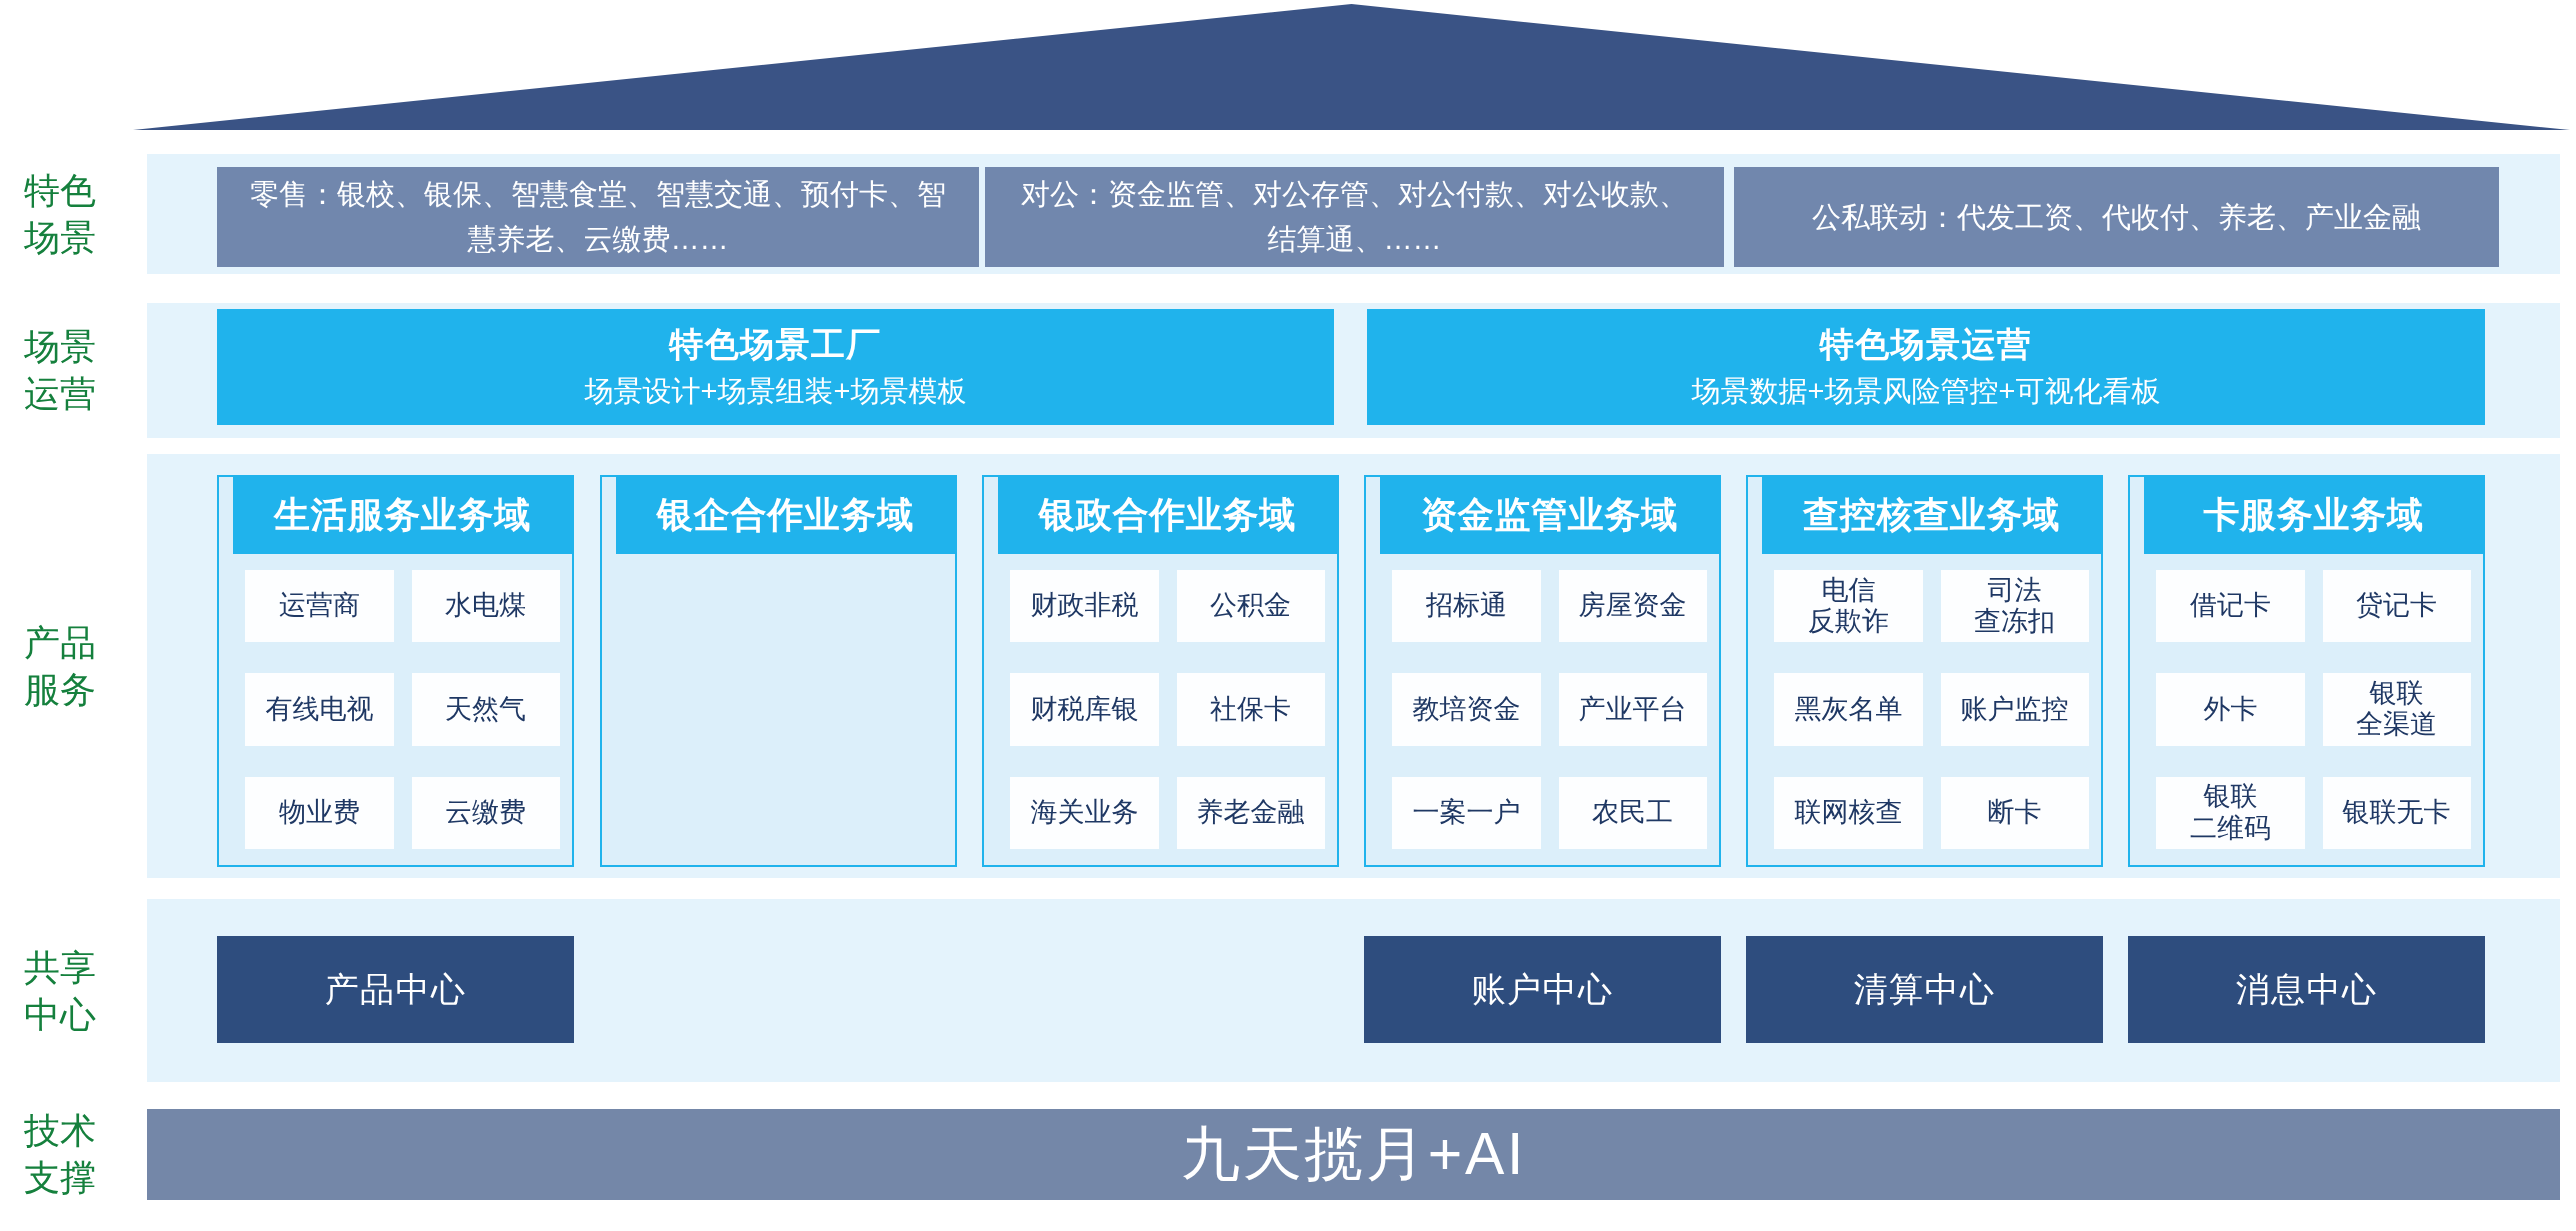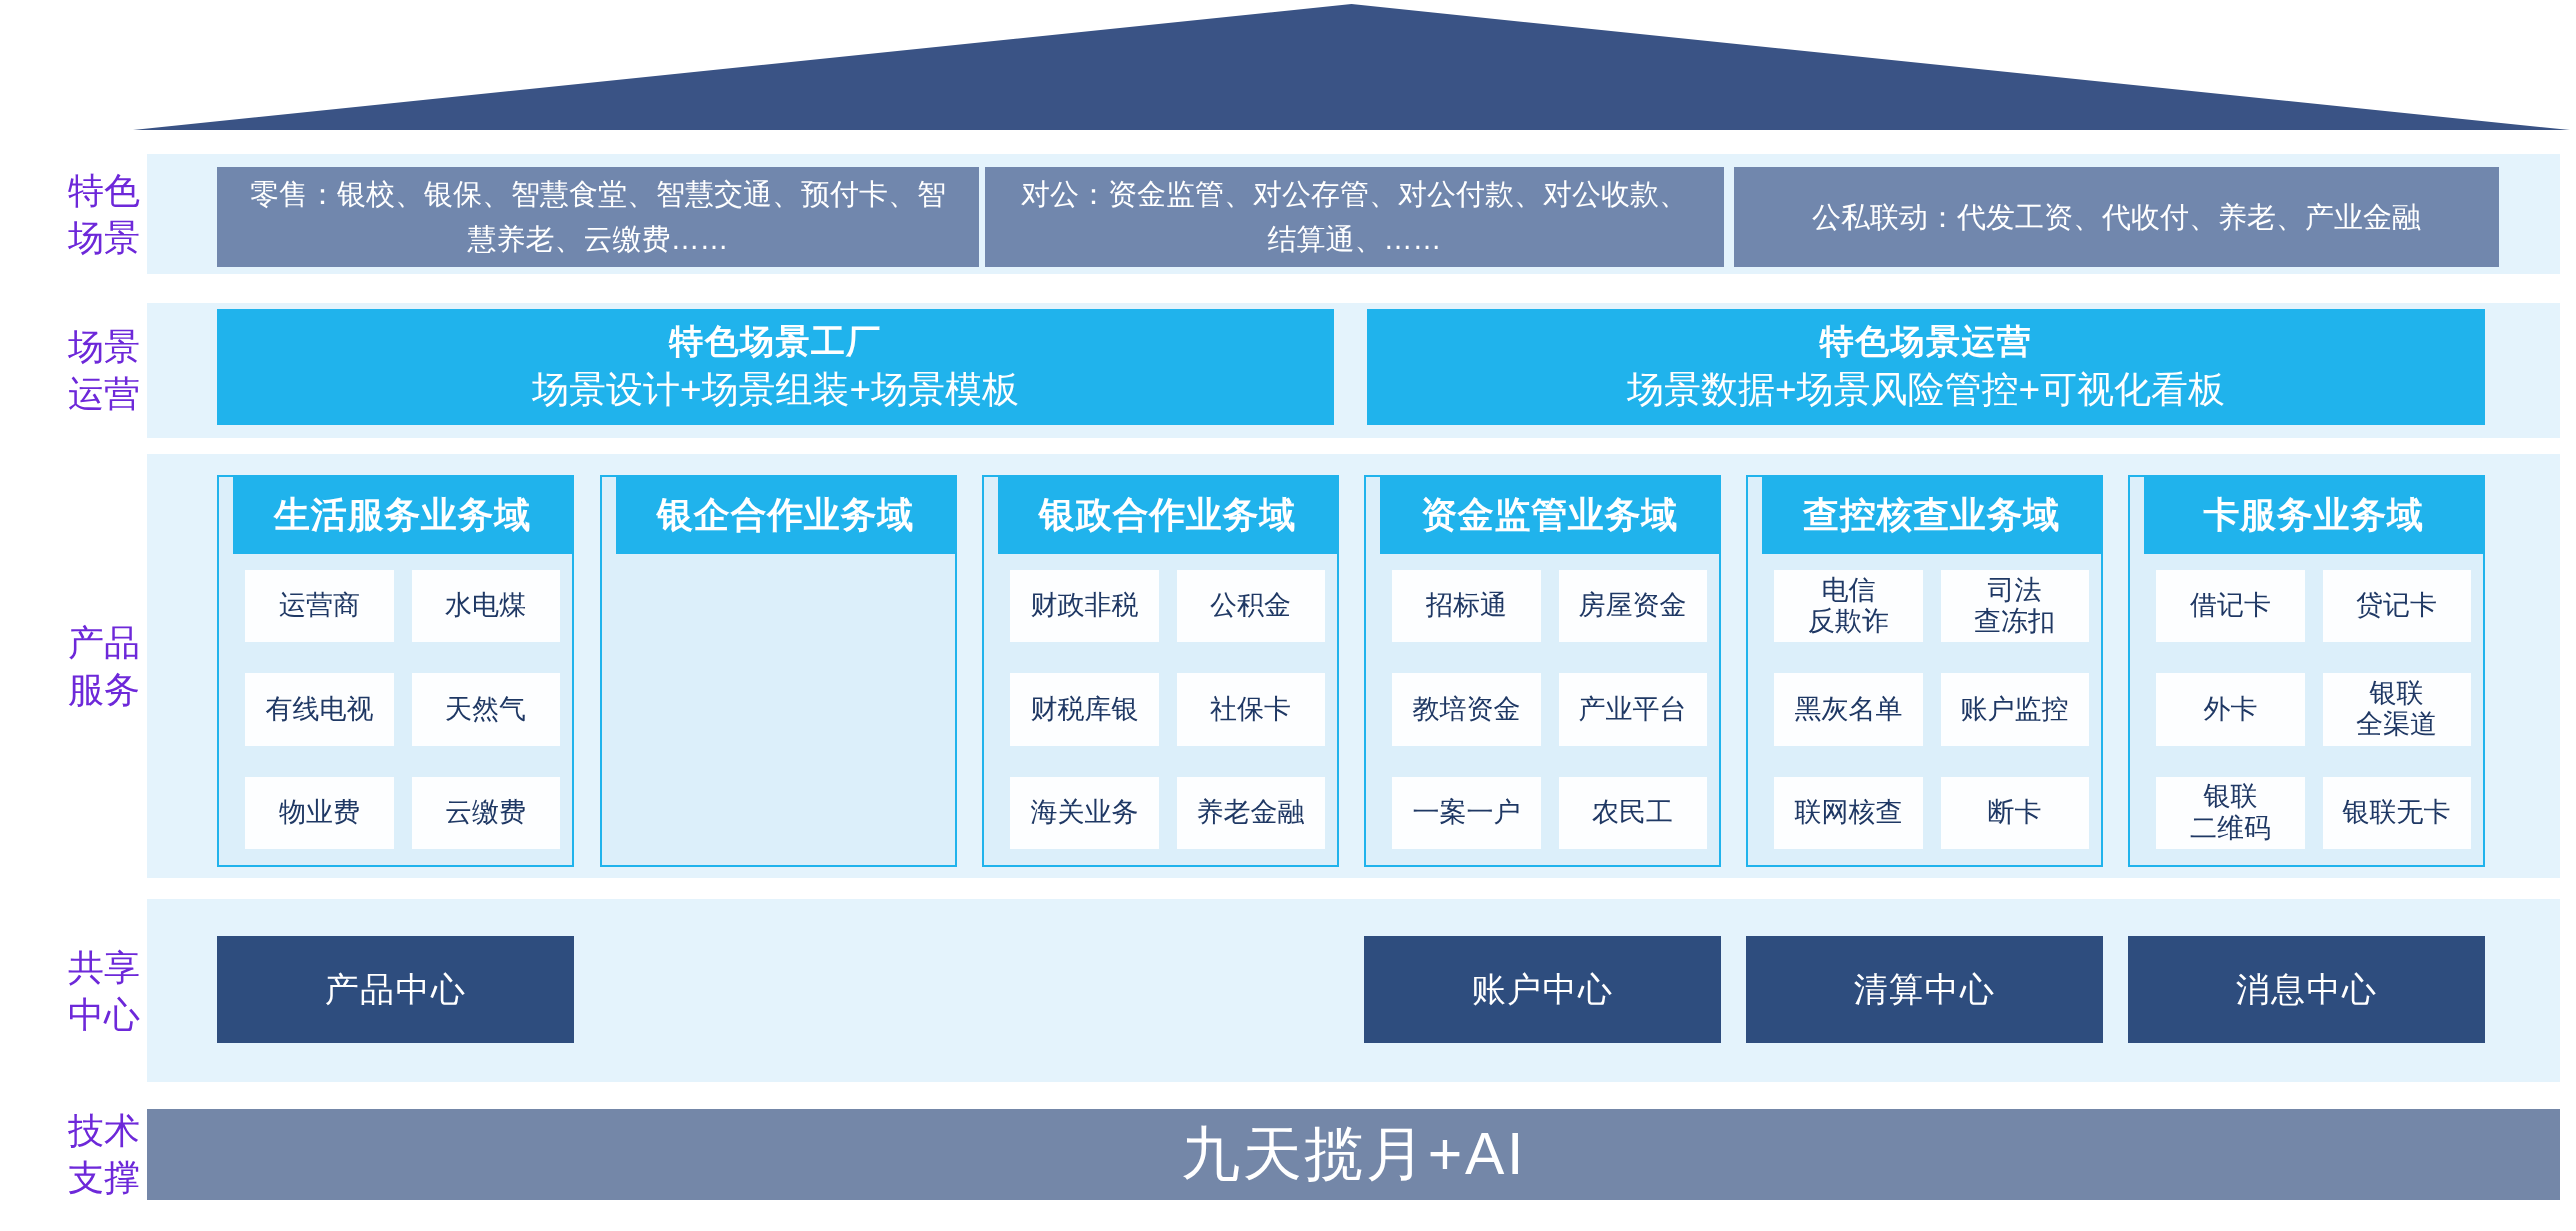--- a/index.html
+++ b/index.html
@@ -17,37 +17,37 @@
   body{background:#ffffff;font-family:"Liberation Sans","DejaVu Sans",sans-serif;}
   .canvas{position:relative;width:2576px;height:1232px;background:#ffffff;overflow:hidden;}
 
   
   .roof{position:absolute;left:133px;top:4.1px;width:2437px;height:126px;background:var(--c-roof);
         clip-path:polygon(50% 0%,100% 100%,0% 100%);}
   .roof-title{position:absolute;left:50%;bottom:6.8px;transform:translateX(-50%);
         color:#ffffff;font-size:48px;font-weight:bold;letter-spacing:2.7px;white-space:nowrap;}
 
   
-  .side-label{position:absolute;left:24px;width:116px;text-align:right;color:#6d28d9;
+  .side-label{position:absolute;left:24px;width:116px;text-align:left;color:#15803d;
         font-size:36px;line-height:1.3;font-weight:500;white-space:pre-line;}
 
   
   .band{position:absolute;left:147px;width:2413px;background:var(--c-band);}
 
   
   .scene-box{position:absolute;top:167px;height:100px;background:var(--c-gray);color:#ffffff;
         font-size:29px;line-height:1.55;display:flex;align-items:center;justify-content:center;
         text-align:center;padding:0 31.5px;}
 
   
   .op-box{position:absolute;top:309px;height:116px;background:var(--c-cyan);color:#ffffff;
         display:flex;flex-direction:column;align-items:center;justify-content:space-evenly;
         text-align:center;padding:9px 0;}
   .op-title{font-size:34px;font-weight:bold;letter-spacing:1.4px;}
-  .op-subtitle{font-size:37px;}
+  .op-subtitle{font-size:29px;}
 
   
   .col-box{position:absolute;top:475px;width:357px;height:392px;border:2.7px solid var(--c-cyan);
         display:flex;flex-direction:column;background:var(--c-colbody);padding-left:14px;}
   .col-header{flex:0 0 77px;background:var(--c-cyan);color:#ffffff;font-size:36px;font-weight:bold;
         display:flex;align-items:center;justify-content:center;letter-spacing:0.7px;}
   .col-body{flex:1;display:grid;grid-template-columns:1fr 1fr;grid-template-rows:1fr 1fr 1fr;
         column-gap:18px;row-gap:31px;padding:16.4px 12.3px;}
   .cell{background:var(--c-cell);color:var(--c-navy);font-size:27px;line-height:1.18;
         display:flex;align-items:center;justify-content:center;text-align:center;white-space:pre-line;}

